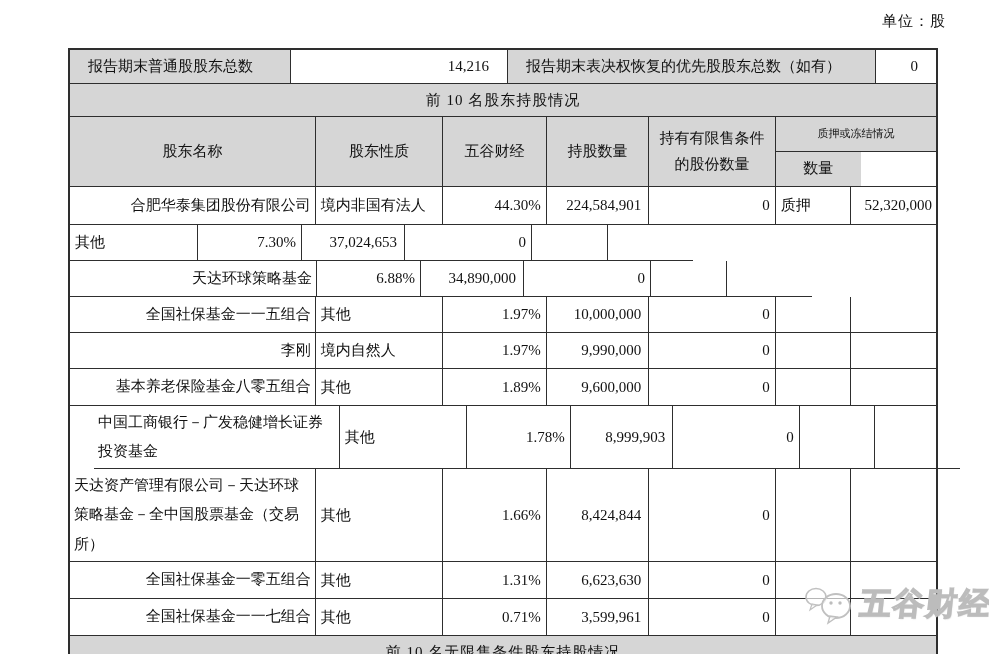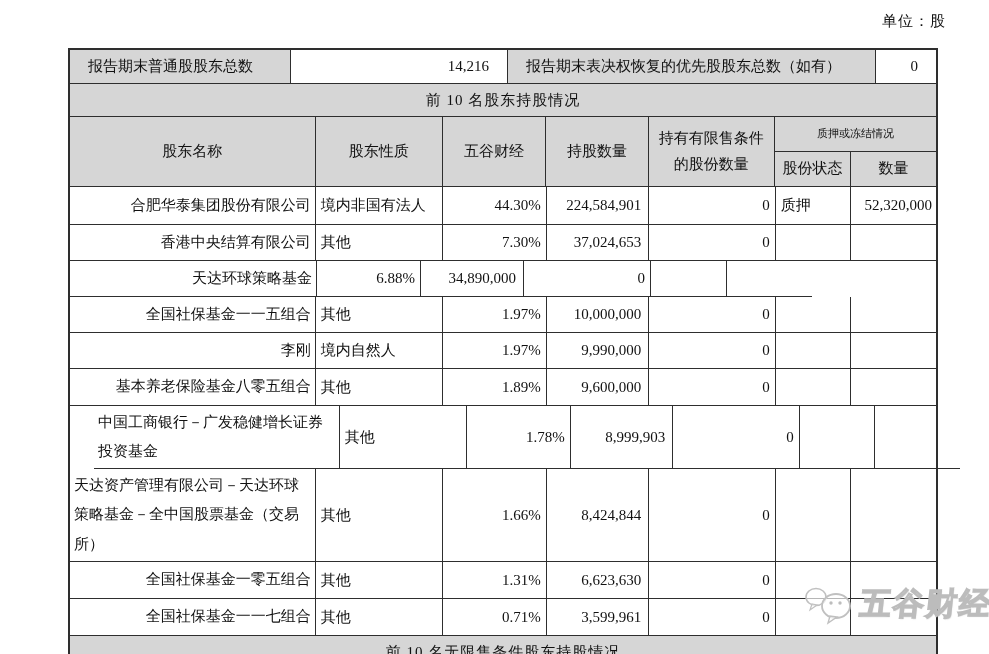--- a/index.html
+++ b/index.html
@@ -137,42 +137,38 @@
 
     <div class="trow header-row">
       <div class="cell h-name">股东名称</div>
       <div class="cell h-nature">股东性质</div>
       <div class="cell h-pct">五谷财经</div>
       <div class="cell h-shares">持股数量</div>
       <div class="cell h-restricted">持有有限售条件的股份数量</div>
       <div class="pledge-group">
         <div class="pledge-title">质押或冻结情况</div>
         <div class="pledge-sub">
-          <div class="cell c-status-h" style="justify-content:center;background:var(--header-bg);">股份状态</div>
           <div class="cell c-amount-h" style="justify-content:center;background:var(--header-bg);">数量</div>
         </div>
       </div>
     </div>
 
     <div id="rows-host">
         <div class="trow" style="height: 38px;">
           <div class="cell c-name">
             <span>合肥华泰集团股份有限公司</span>
           </div>
           <div class="cell c-nature">境内非国有法人</div>
           <div class="cell c-pct">44.30%</div>
           <div class="cell c-shares">224,584,901</div>
           <div class="cell c-restricted">0</div>
           <div class="cell c-status">质押</div>
           <div class="cell c-amount">52,320,000</div>
         </div>
         <div class="trow" style="height: 36px;">
-          <div class="cell c-name">
-            <span>香港中央结算有限公司</span>
-          </div>
           <div class="cell c-nature">其他</div>
           <div class="cell c-pct">7.30%</div>
           <div class="cell c-shares">37,024,653</div>
           <div class="cell c-restricted">0</div>
           <div class="cell c-status"></div>
           <div class="cell c-amount"></div>
         </div>
         <div class="trow" style="height: 36px;">
           <div class="cell c-name">
             <span>天达环球策略基金</span>

